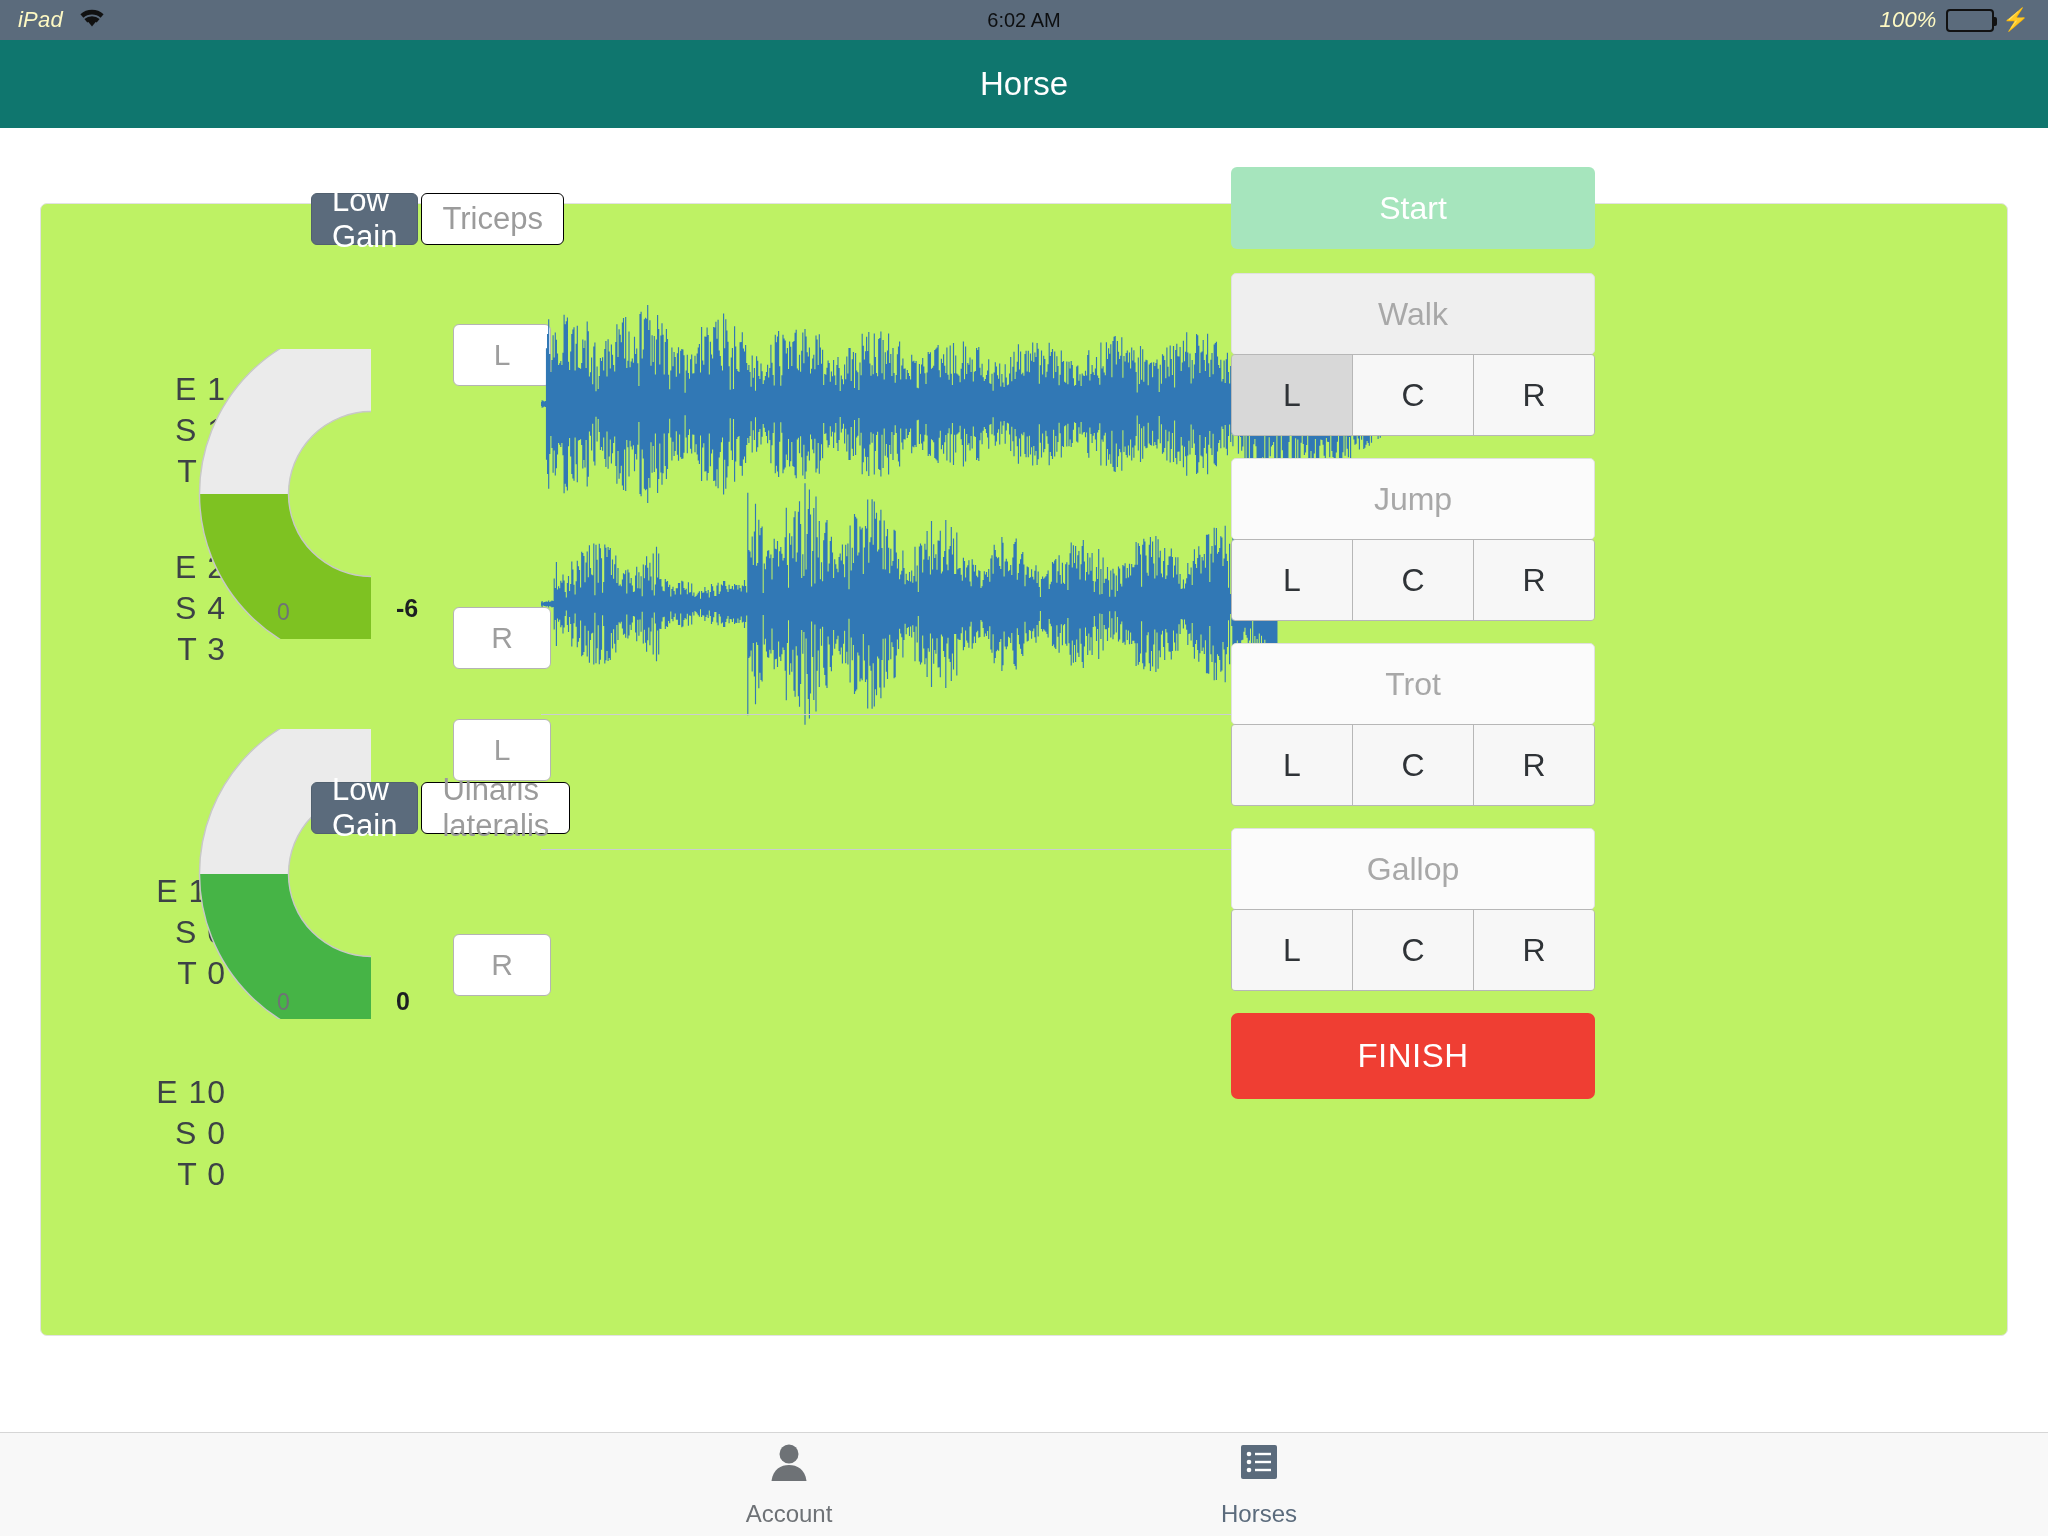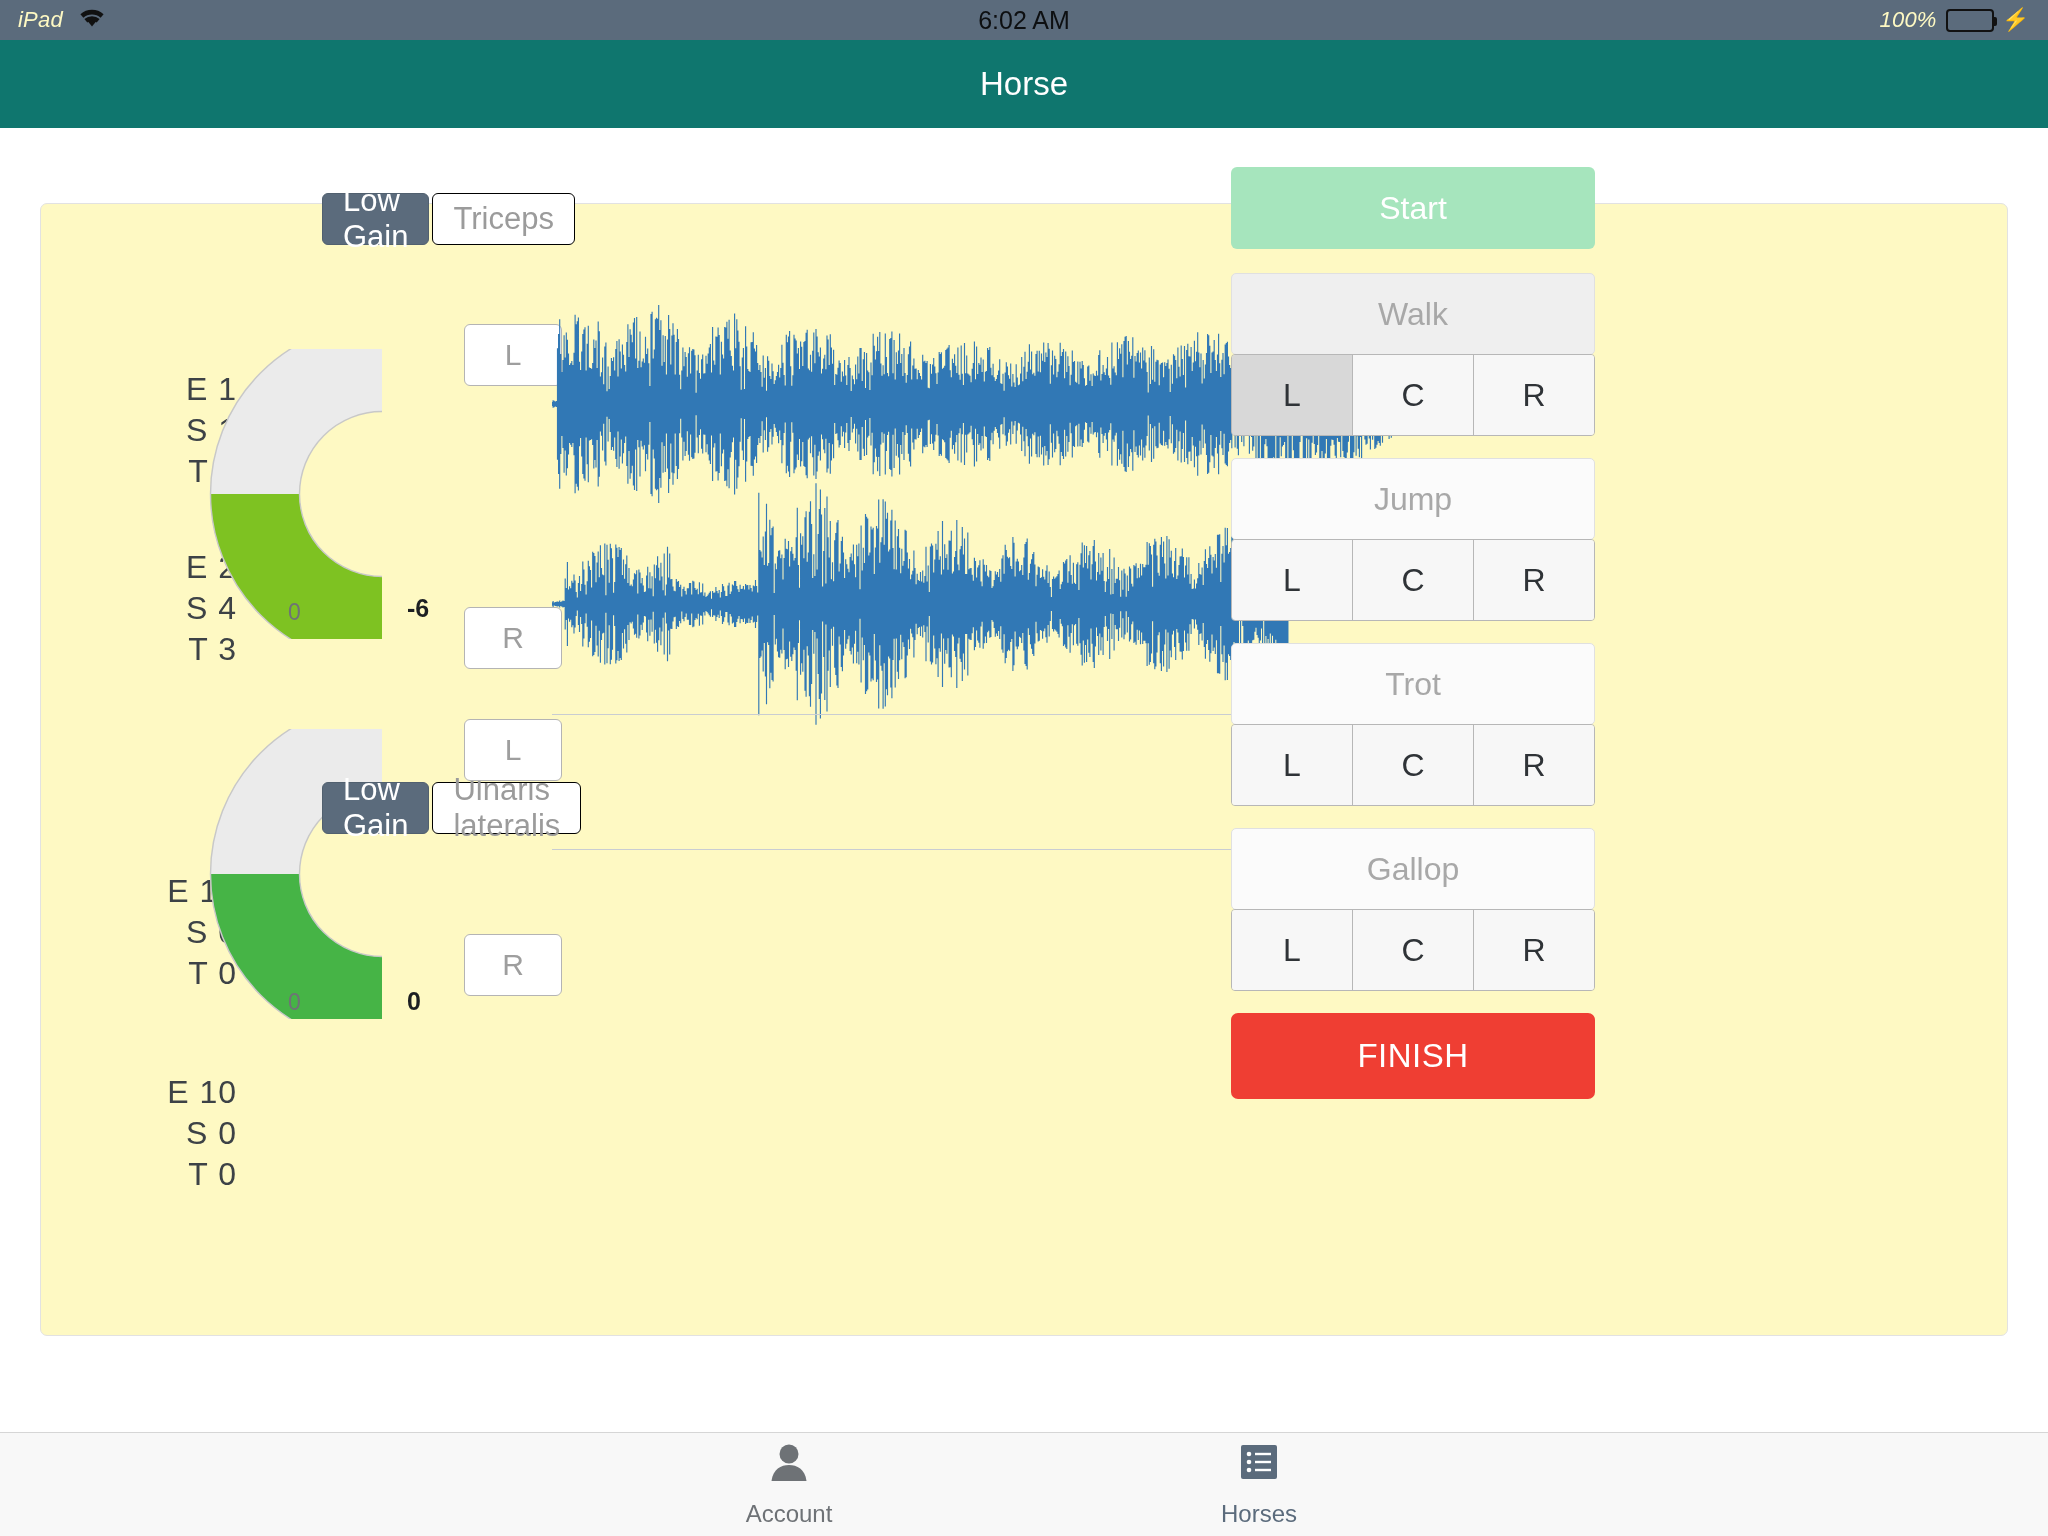--- a/index.html
+++ b/index.html
@@ -35,21 +35,21 @@
   .status-text {
     font-size: 22px;
     color: #fef9c3;
     letter-spacing: 0.2px;
     font-style: italic;
   }
   #status-center {
     position: absolute;
     left: 0; right: 0;
     text-align: center;
-    font-size: 25px;
+    font-size: 20px;
     color: #0d0f11;
     font-weight: 500;
   }
   #status-right {
     margin-left: auto;
     display: flex;
     align-items: center;
     gap: 9px;
     position: relative;
     z-index: 2;
@@ -90,25 +90,24 @@
     font-size: 33px;
     color: #ffffff;
     font-weight: 400;
   }
 
   
   #content-card {
     position: absolute;
     left: 40px; top: 203px;
     width: 1968px; height: 1133px;
-    background: #fef9c3;
+    background: #bef264;
     border: 1px solid #e2e2e2;
     border-radius: 7px;
     box-sizing: border-box;
-    padding-left: 11px;
   }
 
   
   .gauge-block { position: absolute; }
   .stat-group {
     position: absolute;
     text-align: right;
     width: 150px;
     color: #3d4246;
     font-size: 32px;

